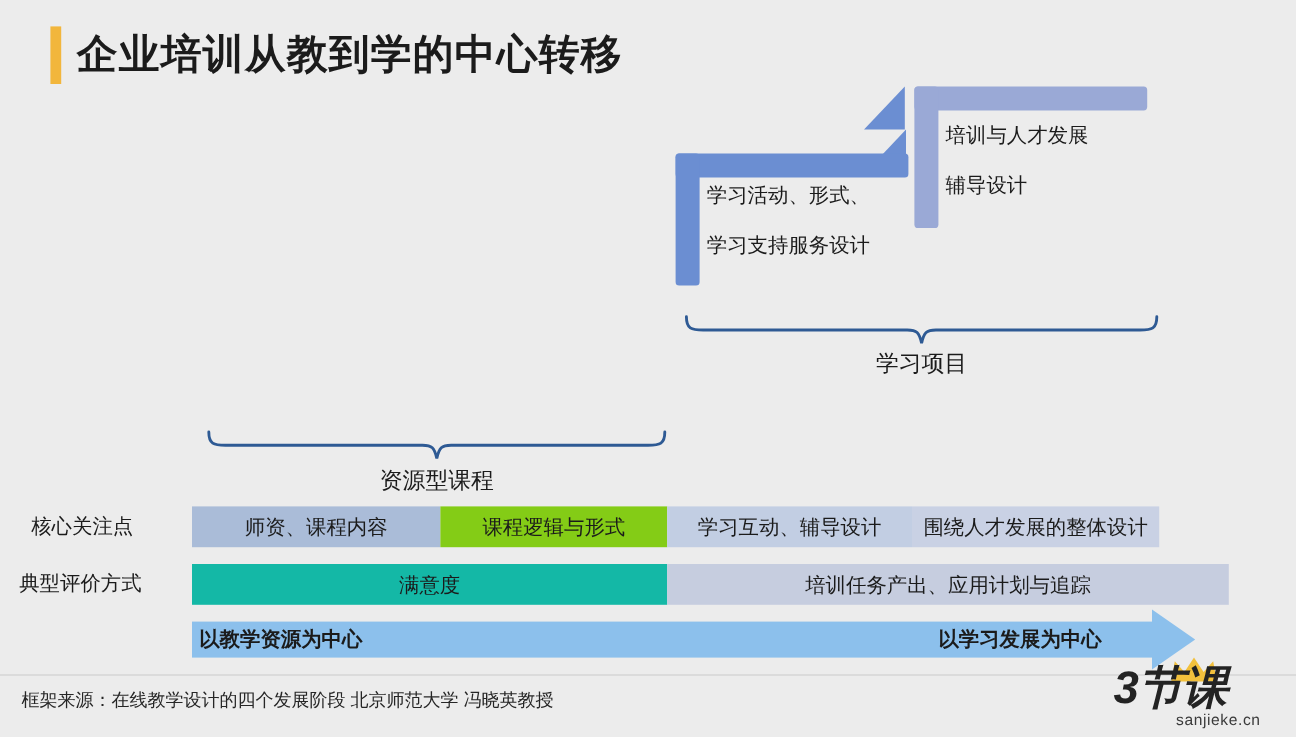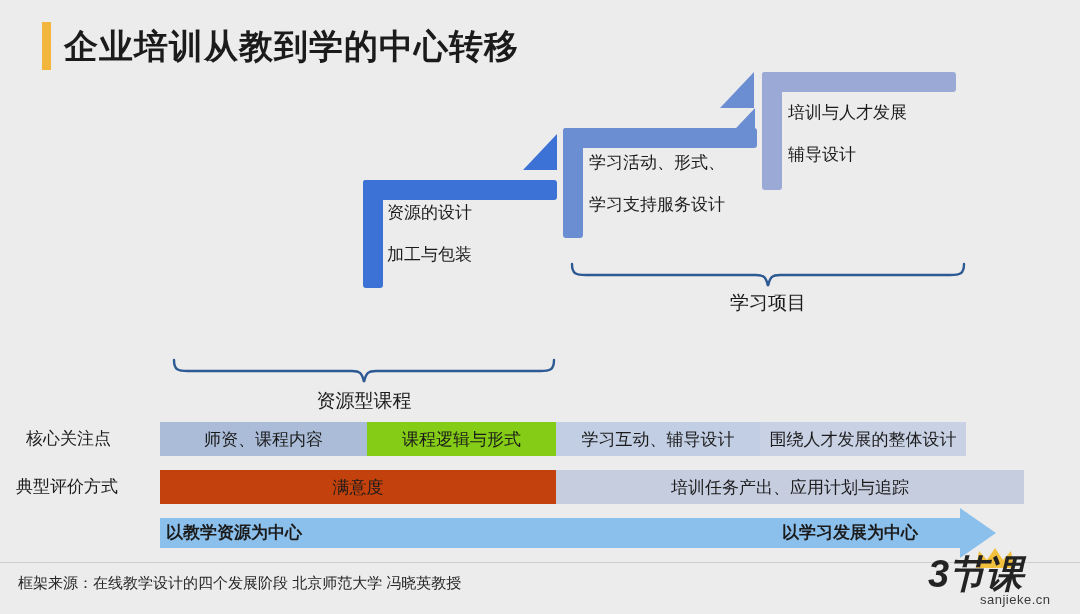--- a/index.html
+++ b/index.html
@@ -79,29 +79,20 @@
 </style>
 </head>
 <body>
 
 <div id="stage">
 
   <div class="title-bar"></div>
   <div class="title-text">企业培训从教到学的中心转移</div>
 
 
-  <div class="step" style="left:363px;top:134px;width:196px;height:154px;">
-    <div class="tri" style="left:160px;top:0px;border-left:34px solid transparent;border-bottom:36px solid #3c72d6;"></div>
-    <div class="hbar" style="left:0px;top:46px;width:194px;height:20px;background:#3c72d6;"></div>
-    <div class="vbar" style="left:0px;top:46px;width:20px;height:108px;background:#3c72d6;"></div>
-    <div class="lines" style="left:24px;top:68px;">
-      <div class="line">资源的设计</div>
-      <div class="line">加工与包装</div>
-    </div>
-  </div>
 
   <div class="step" style="left:563px;top:110px;width:196px;height:128px;">
     <div class="tri" style="left:158px;top:-2px;border-left:34px solid transparent;border-bottom:36px solid #6b8ed2;"></div>
     <div class="hbar" style="left:0px;top:18px;width:194px;height:20px;background:#6b8ed2;"></div>
     <div class="vbar" style="left:0px;top:18px;width:20px;height:110px;background:#6b8ed2;"></div>
     <div class="lines" style="left:26px;top:42px;">
       <div class="line">学习活动、形式、</div>
       <div class="line">学习支持服务设计</div>
     </div>
   </div>
@@ -132,21 +123,21 @@
   </div>
   <div class="brace-label" style="left:570px;top:290px;width:396px;">学习项目</div>
 
   <div class="row-label" style="left:26px;top:424px;">核心关注点</div>
   <div class="cell" style="left:160px;top:422px;width:207px;height:34px;background:#aabcd8;">师资、课程内容</div>
   <div class="cell" style="left:367px;top:422px;width:189px;height:34px;background:#84cc16;">课程逻辑与形式</div>
   <div class="cell" style="left:556px;top:422px;width:204px;height:34px;background:#c2cee3;">学习互动、辅导设计</div>
   <div class="cell" style="left:760px;top:422px;width:206px;height:34px;background:#c9d1e4;">围绕人才发展的整体设计</div>
 
   <div class="row-label" style="left:16px;top:472px;">典型评价方式</div>
-  <div class="cell" style="left:160px;top:470px;width:396px;height:34px;background:#c2410c;">满意度</div>
+  <div class="cell" style="left:160px;top:470px;width:396px;height:34px;background:#14b8a6;">满意度</div>
   <div class="cell" style="left:556px;top:470px;width:468px;height:34px;background:#c6cddf;">培训任务产出、应用计划与追踪</div>
 
   <div class="arrow-body" style="left:160px;top:518px;width:800px;height:30px;background:#8cc0ec;"></div>
   <div class="arrow-head" style="left:960px;top:508px;border-top:25px solid transparent;border-bottom:25px solid transparent;border-left:36px solid #8cc0ec;"></div>
   <div class="arrow-text" style="left:166px;top:518px;">以教学资源为中心</div>
   <div class="arrow-text" style="left:782px;top:518px;">以学习发展为中心</div>
 
   <div class="footer-rule"></div>
   <div class="footer-text">框架来源：在线教学设计的四个发展阶段 北京师范大学 冯晓英教授</div>
 

